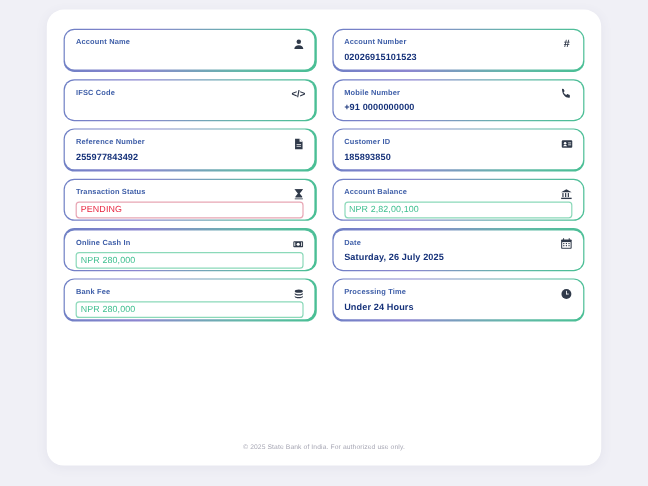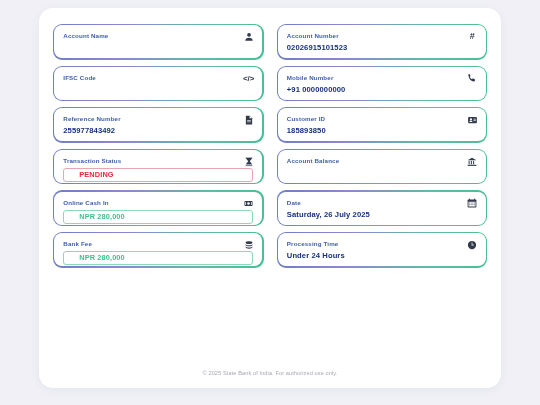--- a/index.html
+++ b/index.html
@@ -71,23 +71,23 @@
     letter-spacing: 0.1px;
     margin: 0;
     white-space: nowrap;
     overflow: hidden;
   }
   .card-input {
     display: block;
     width: 100%;
     box-sizing: border-box;
     border-radius: 3px;
-    padding: 1px 15px;
+    padding: 1px 3px;
     font-size: 7.4px;
-    font-weight: bold;
+    font-weight: normal;
     font-family: "Liberation Sans", sans-serif;
     line-height: 10px;
     letter-spacing: 0.1px;
     background: #ffffff;
     outline: none;
   }
   .card-input.status-pending {
     border: 1px solid #e8a6b4;
     color: #e8243f;
   }
@@ -218,20 +218,21 @@
                 <rect x="2.6" y="1" width="10.8" height="1.1"></rect>
                 <rect x="2.6" y="13.4" width="10.8" height="1.1"></rect>
               </svg>
           </span>
         </div>
       </div>
 
       <div class="card">
         <div class="card-inner">
           <div class="card-label">Account Balance</div>
+          <input class="card-input amount-green" readonly="" value="NPR 2,82,00,100" style="">
           <span class="card-icon">
             <svg viewBox="0 0 16 16" width="10" height="10" fill="currentColor">
                 <path d="M8 1 15 5H1z"></path>
                 <rect x="2.6" y="6.2" width="1.6" height="5.4"></rect>
                 <rect x="6.2" y="6.2" width="1.6" height="5.4"></rect>
                 <rect x="9.8" y="6.2" width="1.6" height="5.4"></rect>
                 <rect x="1" y="12.4" width="14" height="1.8"></rect>
               </svg>
           </span>
         </div>

